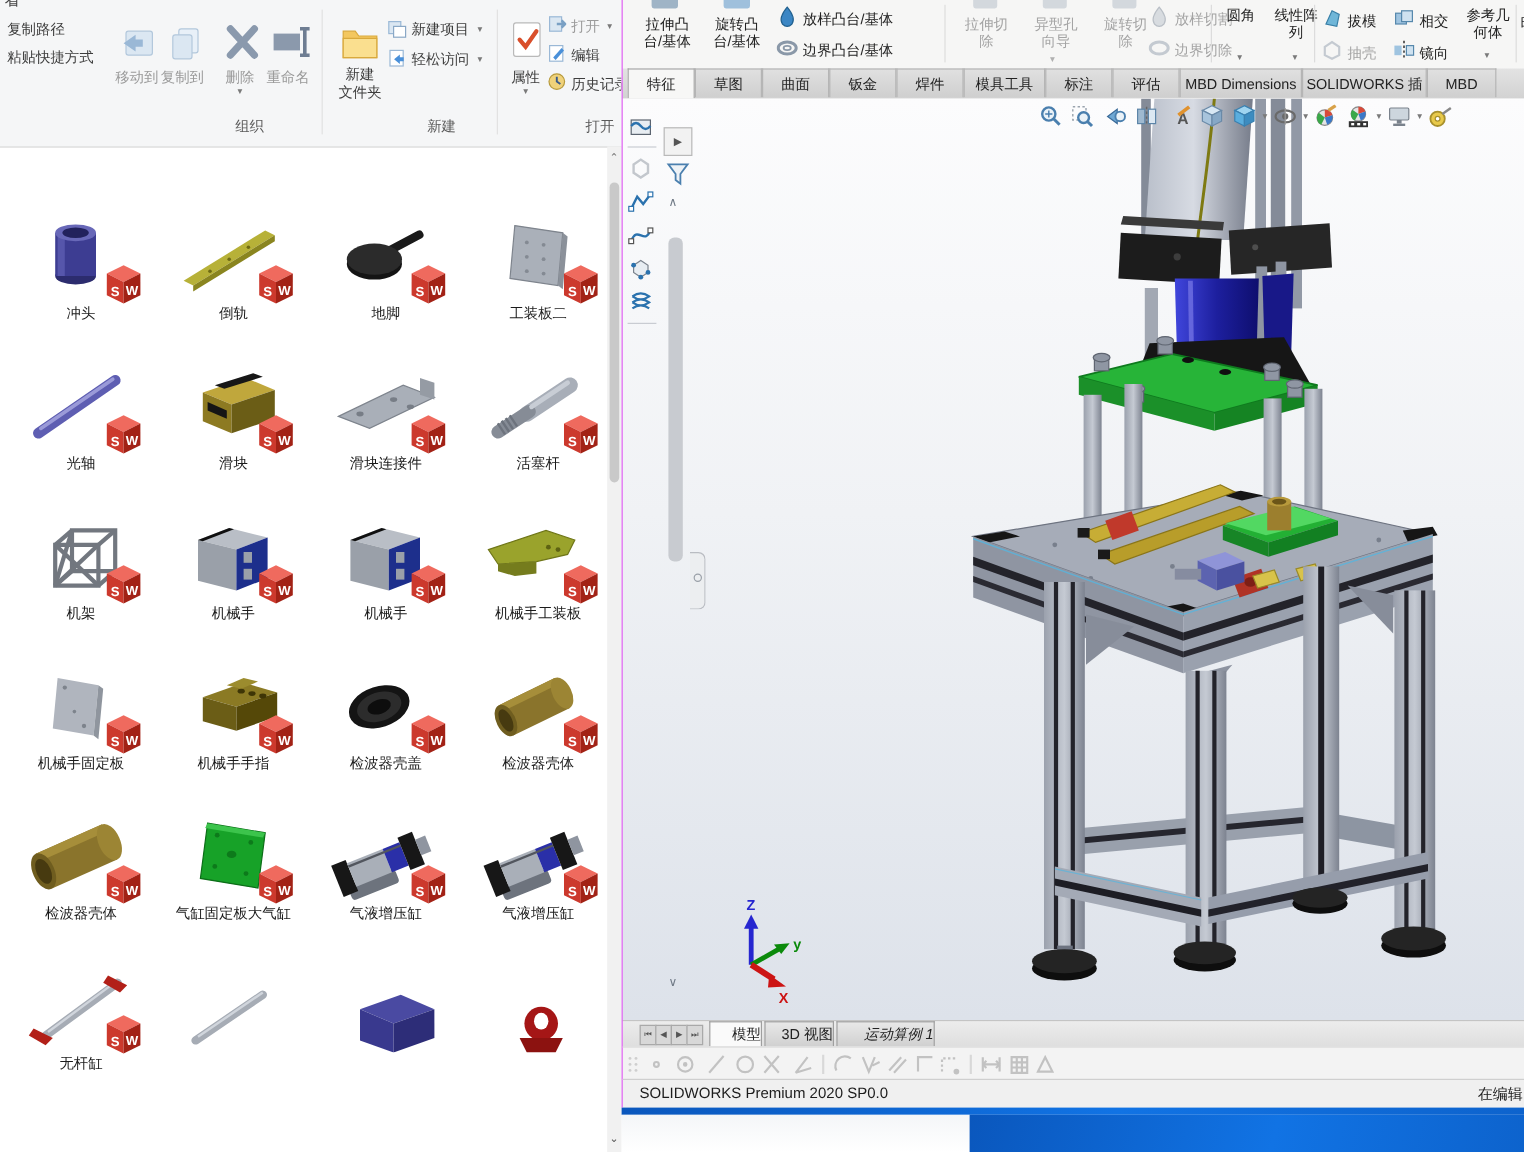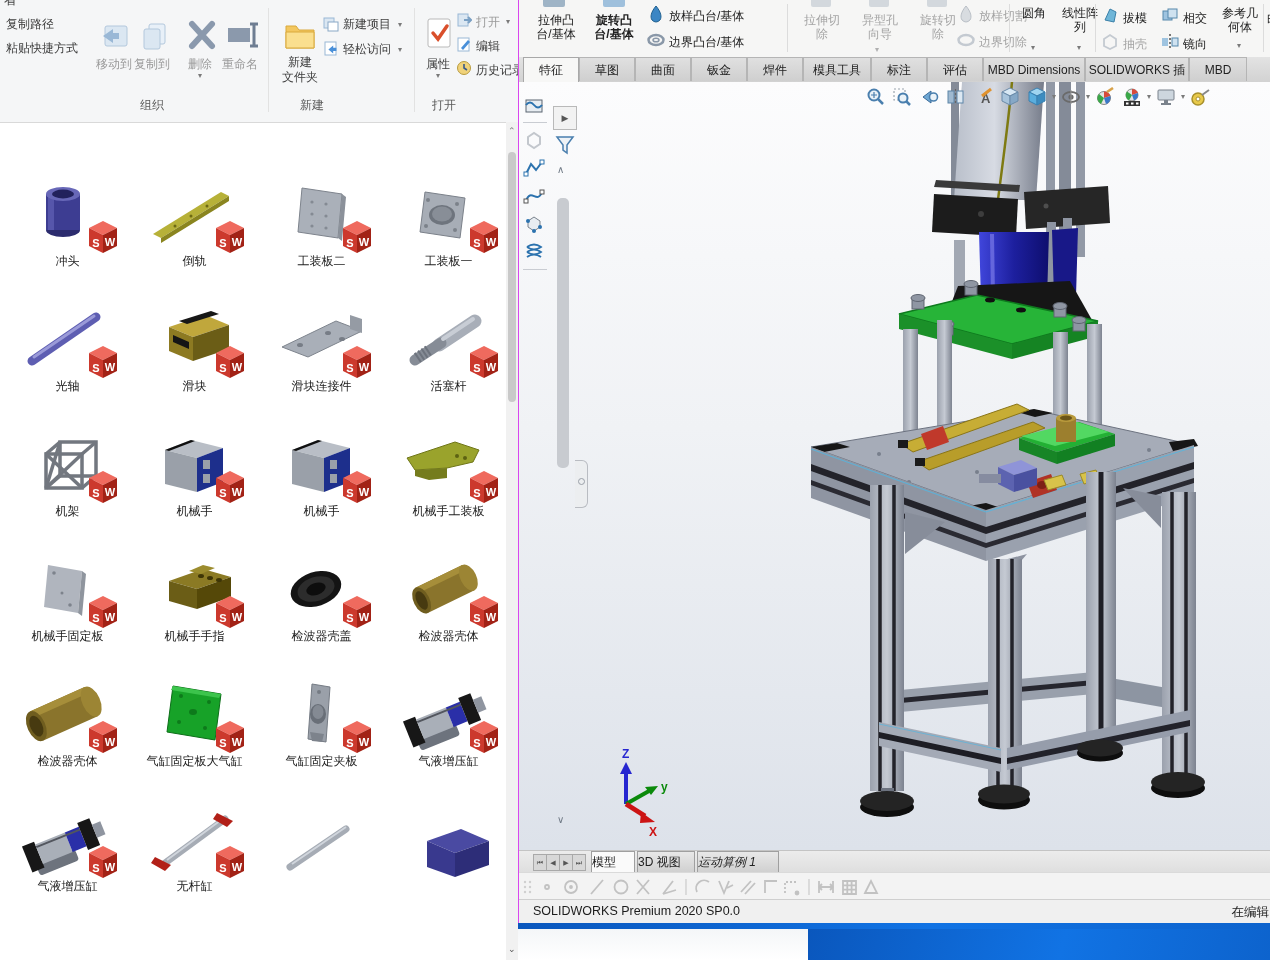--- a/index.html
+++ b/index.html
@@ -5,21 +5,21 @@
   html,body{margin:0;padding:0;background:#222;}
   .screen{position:relative;width:1270px;height:960px;overflow:hidden;background:#fff;
           font-family:"Liberation Sans","DejaVu Sans",sans-serif;-webkit-font-smoothing:antialiased;}
   .abs{position:absolute;}
   
   .explorer{position:absolute;left:0;top:0;width:518px;height:960px;background:#fff;}
   .ex-ribbon{position:absolute;left:0;top:0;width:518px;height:122px;background:#f5f6f7;border-bottom:1px solid #d9d9d9;}
   .ex-ribbon .sep{position:absolute;top:8px;width:1px;height:104px;background:#e2e2e2;}
   .rb-lbl{position:absolute;font-size:12px;color:#3d3d3d;white-space:nowrap;}
   .rb-lbl.dis{color:#9a9a9a;}
-  .rb-group{position:absolute;top:97px;font-size:12px;color:#5a5a5a;text-align:left;width:80px;font-family:Liberation Serif, serif;}
+  .rb-group{position:absolute;top:97px;font-size:12px;color:#5a5a5a;text-align:right;width:80px;font-family:Liberation Serif, serif;}
   .caret{font-size:8px;color:#7a7a7a;line-height:8px;}
   .clipchar{position:absolute;left:4px;top:-9px;font-size:13px;color:#444;}
   .ex-crumbbar{position:absolute;left:0;top:123px;width:518px;height:30px;background:#fff;}
   .crumb{position:absolute;top:7px;font-size:12.5px;color:#2b2b2b;white-space:nowrap;}
   
   .fgrid{position:absolute;left:4px;top:180px;width:512px;display:grid;
          grid-template-columns:repeat(4,127px);grid-auto-rows:125px;}
   .cell{position:relative;}
   .thumb{position:relative;width:100px;height:70px;margin:0 auto;}
   .thumb>svg.part{position:absolute;left:0;top:0;width:100px;height:72px;}
@@ -52,21 +52,21 @@
           font-size:9px;color:#555;text-align:center;line-height:22px;}
   .vthumb{position:absolute;left:4px;top:96px;width:12px;height:270px;background:#c8cbd0;border-radius:5px;}
   .grip{position:absolute;left:22px;top:358px;width:12px;height:46px;background:#eceef0;border:1px solid #b9bcc2;border-left:none;border-radius:0 6px 6px 0;}
   .grip i{display:block;width:5px;height:5px;border:1px solid #9aa0a8;border-radius:50%;margin:17px auto;}
   .headsup{position:absolute;left:344px;top:2px;height:26px;display:flex;align-items:center;gap:3px;}
   .hicon{width:24px;height:24px;display:flex;align-items:center;justify-content:center;}
   .machine{position:absolute;left:30px;top:0;width:722px;height:768px;}
   .sw-bottombar{position:absolute;left:0;top:850px;width:752px;height:22px;background:linear-gradient(#ececec,#dedede);border-top:1px solid #c4c4c4;}
   .navbtn{position:absolute;top:3px;width:12px;height:15px;background:#d8d8d8;border:1px solid #a9a9a9;
           font-size:7px;color:#555;text-align:center;line-height:15px;}
-  .btab{position:absolute;top:0;height:21px;line-height:21px;font-size:12px;color:#222;text-align:left;
+  .btab{position:absolute;top:0;height:21px;line-height:21px;font-size:12px;color:#222;text-align:right;
         background:linear-gradient(#e8e8e8,#d0d0d0);border:1px solid #9f9f9f;border-bottom:none;box-sizing:border-box;}
   .btab.active{background:#fafafa;}
   .sw-sketchbar{position:absolute;left:0;top:872px;width:752px;height:27px;background:#f3f3f3;border-top:1px solid #dadada;}
   .sw-status{position:absolute;left:0;top:899px;width:752px;height:24px;background:#f0f0f0;border-top:1px solid #cfcfcf;
              font-size:12.5px;color:#1c1c1c;}
   .deskblue{background:linear-gradient(105deg,#0a57bd 0%,#1173e4 55%,#0d63cd 100%);}
   .behindwin{background:linear-gradient(#f4f6f8,#ffffff);}
 </style>
 </head>
 <body>
@@ -209,53 +209,51 @@
           </svg>
           <svg class="swb" viewBox="0 0 30 34">
               <use href="#swcube"></use>
             </svg>
         </div>
         <div class="flabel">倒轨</div>
       </div>
       <div class="cell">
         <div class="thumb">
           <svg class="part" viewBox="0 0 100 72">
+            <g transform="rotate(-28 55 28)">
+                <rect x="50" y="24" width="34" height="7" rx="3" fill="#1a1a1a"></rect>
+              </g>
+            <ellipse cx="40" cy="40" rx="23" ry="13" fill="#141414"></ellipse>
+              <ellipse cx="40" cy="36" rx="23" ry="13" fill="#2b2b2b"></ellipse>
+          </svg>
+          <svg class="swb" viewBox="0 0 30 34">
+              <use href="#swcube"></use>
+            </svg>
+        </div>
+        <div class="flabel">地脚</div>
+      </div>
+      <div class="cell">
+        <div class="thumb">
+          <svg class="part" viewBox="0 0 100 72">
             <polygon points="30,8 70,14 66,58 26,52" fill="#aab0b9" stroke="#7e848d"></polygon>
             <polygon points="70,14 74,17 70,61 66,58" fill="#8b919a"></polygon>
             <circle cx="40" cy="22" r="1.6" fill="#848a93"></circle>
               <circle cx="54" cy="24" r="1.6" fill="#848a93"></circle>
               <circle cx="40" cy="34" r="1.6" fill="#848a93"></circle>
               <circle cx="54" cy="36" r="1.6" fill="#848a93"></circle>
               <circle cx="40" cy="46" r="1.6" fill="#848a93"></circle>
               <circle cx="54" cy="48" r="1.6" fill="#848a93"></circle>
           </svg>
           <svg class="swb" viewBox="0 0 30 34">
               <use href="#swcube"></use>
             </svg>
         </div>
         <div class="flabel">工装板二</div>
       </div>
 
-      <div class="cell">
-        <div class="thumb">
-          <svg class="part" viewBox="0 0 100 72">
-            <polygon points="26,12 66,18 61,58 21,52" fill="#a7adb6" stroke="#7b818a"></polygon>
-            <ellipse cx="43" cy="35" rx="13" ry="10" fill="#6e747d"></ellipse>
-              <ellipse cx="43" cy="34" rx="10" ry="7.5" fill="#888e97"></ellipse>
-            <circle cx="29" cy="20" r="2" fill="#7b818a"></circle>
-              <circle cx="58" cy="24" r="2" fill="#7b818a"></circle>
-              <circle cx="27" cy="46" r="2" fill="#7b818a"></circle>
-              <circle cx="56" cy="50" r="2" fill="#7b818a"></circle>
-          </svg>
-          <svg class="swb" viewBox="0 0 30 34">
-              <use href="#swcube"></use>
-            </svg>
-        </div>
-        <div class="flabel">工装板一</div>
-      </div>
       <div class="cell">
         <div class="thumb">
           <svg class="part" viewBox="0 0 100 72">
             <line x1="14" y1="56" x2="78" y2="12" stroke="#5e5eb2" stroke-width="9" stroke-linecap="round"></line>
             <line x1="16" y1="52" x2="76" y2="11" stroke="#9a9ad8" stroke-width="3" stroke-linecap="round"></line>
           </svg>
           <svg class="swb" viewBox="0 0 30 34">
               <use href="#swcube"></use>
             </svg>
         </div>
@@ -466,35 +464,20 @@
               <circle cx="34" cy="42" r="2" fill="#0d7a1b"></circle>
               <circle cx="60" cy="48" r="2" fill="#0d7a1b"></circle>
               <ellipse cx="48" cy="32" rx="4" ry="3" fill="#0d7a1b"></ellipse>
           </svg>
           <svg class="swb" viewBox="0 0 30 34">
               <use href="#swcube"></use>
             </svg>
         </div>
         <div class="flabel">气缸固定板大气缸</div>
       </div>
-      <div class="cell">
-        <div class="thumb">
-          <svg class="part" viewBox="0 0 100 72">
-            <polygon points="40,4 58,7 54,62 36,59" fill="#9aa0a9" stroke="#757b84"></polygon>
-            <ellipse cx="46" cy="34" rx="8" ry="10" fill="#696f78"></ellipse>
-              <ellipse cx="46" cy="32" rx="5.5" ry="7" fill="#848a93"></ellipse>
-            <circle cx="47" cy="12" r="2" fill="#757b84"></circle>
-            <polygon points="38,52 52,54 50,62 40,61" fill="#7d838c"></polygon>
-          </svg>
-          <svg class="swb" viewBox="0 0 30 34">
-              <use href="#swcube"></use>
-            </svg>
-        </div>
-        <div class="flabel">气缸固定夹板</div>
-      </div>
 
       <div class="cell">
         <div class="thumb">
           <svg class="part" viewBox="0 0 100 72">
             <g transform="rotate(-22 50 38)">
               <rect x="12" y="46" width="42" height="12" rx="3" fill="#6d737d"></rect>
               <rect x="6" y="24" width="13" height="28" fill="#171717"></rect>
               <rect x="19" y="27" width="32" height="21" fill="#a9afb8"></rect>
               <rect x="51" y="27" width="15" height="21" fill="#2a2fa8"></rect>
               <rect x="66" y="23" width="13" height="29" fill="#171717"></rect>
@@ -596,21 +579,21 @@
 
   <div class="sw">
 
     <div class="sw-ribbon">
       <div class="pfrag" style="left:24px;width:22px;background:#9fb4c6;"></div>
       <div class="swbtn" style="left:8px;top:13px;width:58px;">
         <span>拉伸凸</span><br>
         <span>台/基体</span>
       </div>
       <div class="pfrag" style="left:84px;width:22px;background:#9fc0dc;"></div>
-      <div class="swbtn" style="left:66px;top:13px;width:58px;font-weight:bold;">
+      <div class="swbtn" style="left:66px;top:13px;width:58px;">
         <span>旋转凸</span><br>
         <span>台/基体</span>
       </div>
       <svg class="abs" style="left:128px;top:4px;" width="18" height="20">
         <path d="M9 2 C4 8 3 13 5 16 Q9 20 13 16 C15 13 14 8 9 2 Z" fill="#3b86c4" stroke="#20608f"></path>
       </svg>
       <div class="swbtn-row" style="left:150px;top:8px;">放样凸台/基体</div>
       <svg class="abs" style="left:128px;top:31px;" width="18" height="18">
         <ellipse cx="9" cy="9" rx="7.5" ry="5" fill="none" stroke="#8a98a8" stroke-width="2.5"></ellipse>
         <ellipse cx="9" cy="9" rx="3" ry="1.8" fill="none" stroke="#8a98a8" stroke-width="1.5"></ellipse>

